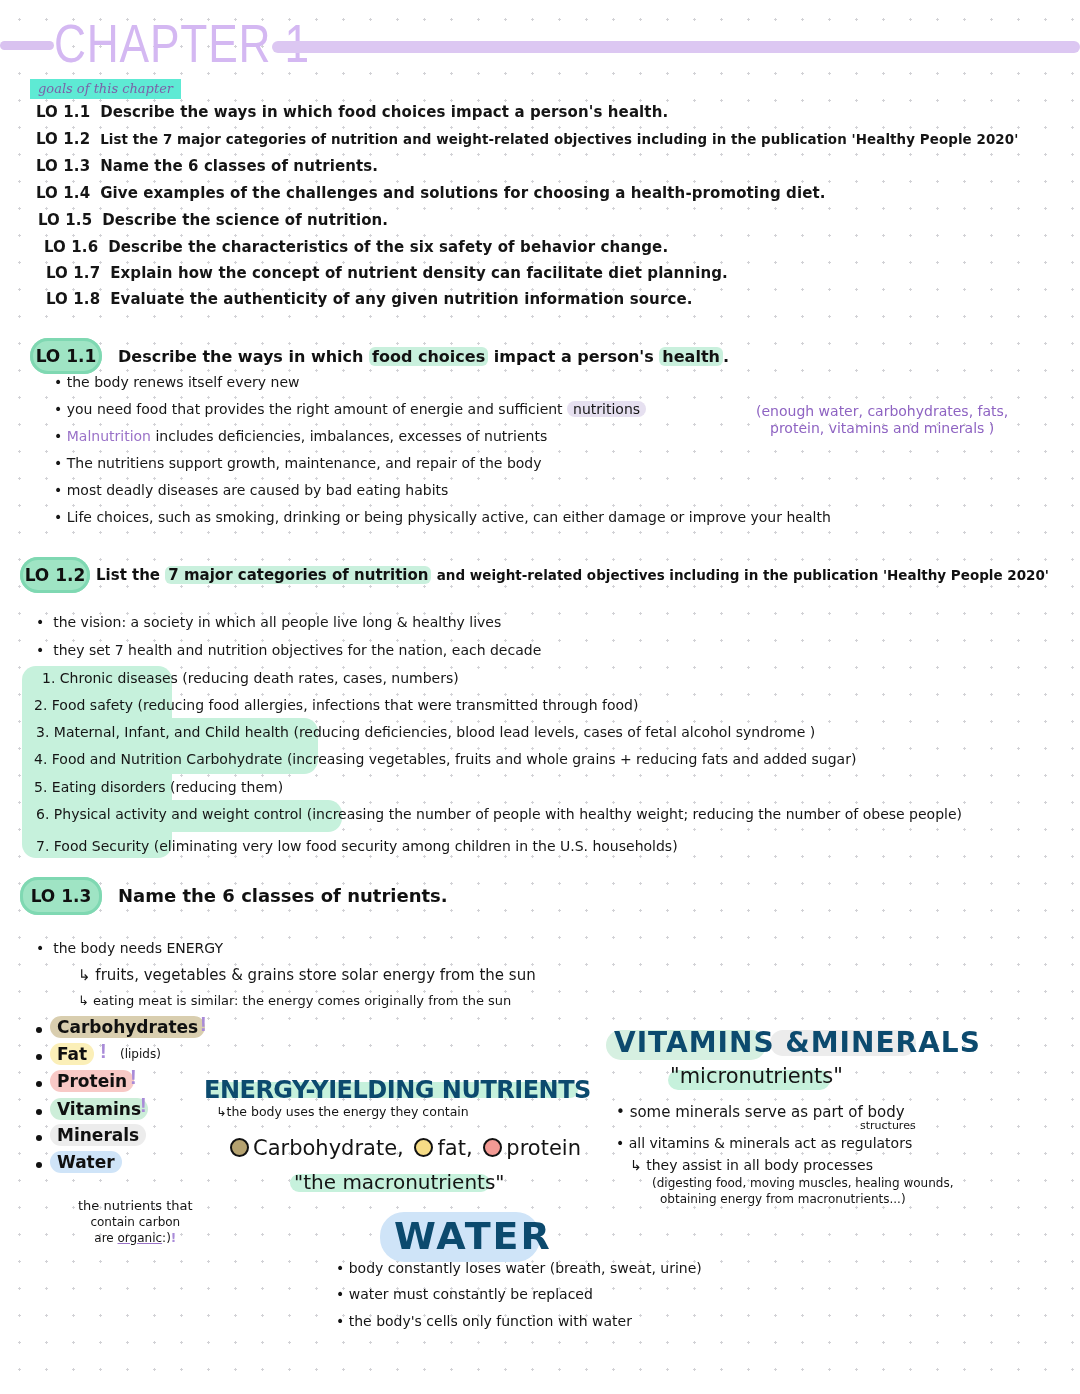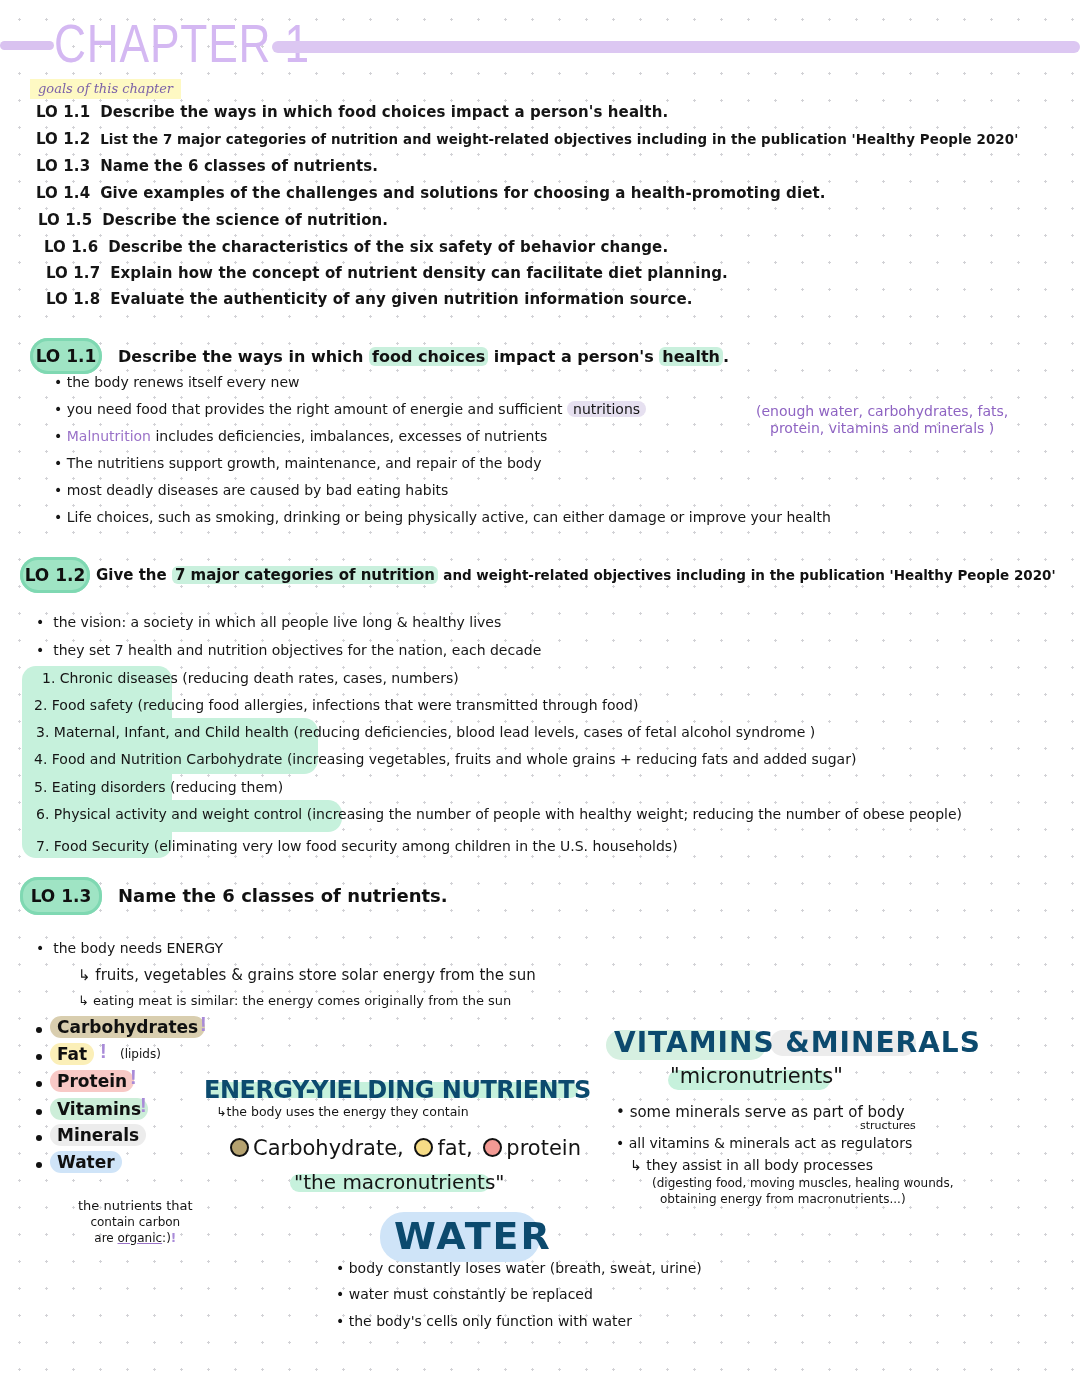--- a/index.html
+++ b/index.html
@@ -12,21 +12,21 @@
     font-family: "Liberation Sans", sans-serif;
     color: #111;
   }
   .abs { position: absolute; white-space: nowrap; }
   .hand { font-family: "DejaVu Sans", sans-serif; color: #141414; }
 
   
   .chapter-line-left { position: absolute; left: 0; top: 41px; width: 54px; height: 9px; background: #d9c2f0; border-radius: 5px; }
   .chapter-line-right { position: absolute; left: 272px; top: 41px; width: 808px; height: 12px; background: #dcc7f2; border-radius: 6px; }
   .chapter-title { position: absolute; left: 54px; top: 12px; font-family: "Liberation Sans Narrow", "Liberation Sans", sans-serif; font-size: 54px; color: #d4b8f2; letter-spacing: 1px; transform: scaleX(0.82); transform-origin: left top; font-weight: normal; }
-  .goals-label { position: absolute; left: 30px; top: 79px; padding: 0 8px; height: 20px; background: #fef9c3; color: #7c62a8; font-family: "DejaVu Serif", serif; font-style: italic; font-size: 13px; line-height: 20px; }
+  .goals-label { position: absolute; left: 30px; top: 79px; padding: 0 8px; height: 20px; background: #5eead4; color: #7c62a8; font-family: "DejaVu Serif", serif; font-style: italic; font-size: 13px; line-height: 20px; }
 
   
   .goal { position: absolute; font-size: 15px; font-weight: bold; color: #151515; font-family: "DejaVu Sans", sans-serif; letter-spacing: 0.1px; }
   .goal .num { margin-right: 10px; }
 
   
   .lo-badge {
     position: absolute; background: #9fe4c4; border-radius: 18px;
     box-shadow: 0 0 0 3px #7fd8b2 inset;
     font-weight: bold; font-size: 17px; color: #101010;
@@ -89,21 +89,21 @@
 
   <div class="purple-note" style="left:756px; top:403px;">
     <div>(enough water, carbohydrates, fats,</div>
     <div>protein, vitamins and minerals )</div>
   </div>
 </div>
 
 <div>
   <div class="lo-badge" style="left:20px; top:557px; width:70px; height:36px;">LO 1.2</div>
   <div class="lo-heading" style="left:96px; top:566px; font-size:15px;">
-    <span>Give the</span>
+    <span>List the</span>
     <span class="hl-green">7 major categories of nutrition</span>
     <span style="font-size:13.5px;">and weight-related objectives including in the publication 'Healthy People 2020'</span>
   </div>
 
   <div class="bullet" style="left:36px; top:614px;">•&nbsp;&nbsp;<span>the vision: a society in which all people live long &amp; healthy lives</span></div>
   <div class="bullet" style="left:36px; top:642px;">•&nbsp;&nbsp;<span>they set 7 health and nutrition objectives for the nation, each decade</span></div>
 
   <div class="green-band" style="top:666px; height:192px; width:150px;"></div>
   <div class="green-band" style="top:718px; height:56px; width:296px;"></div>
   <div class="green-band" style="top:800px; height:32px; width:320px;"></div>

